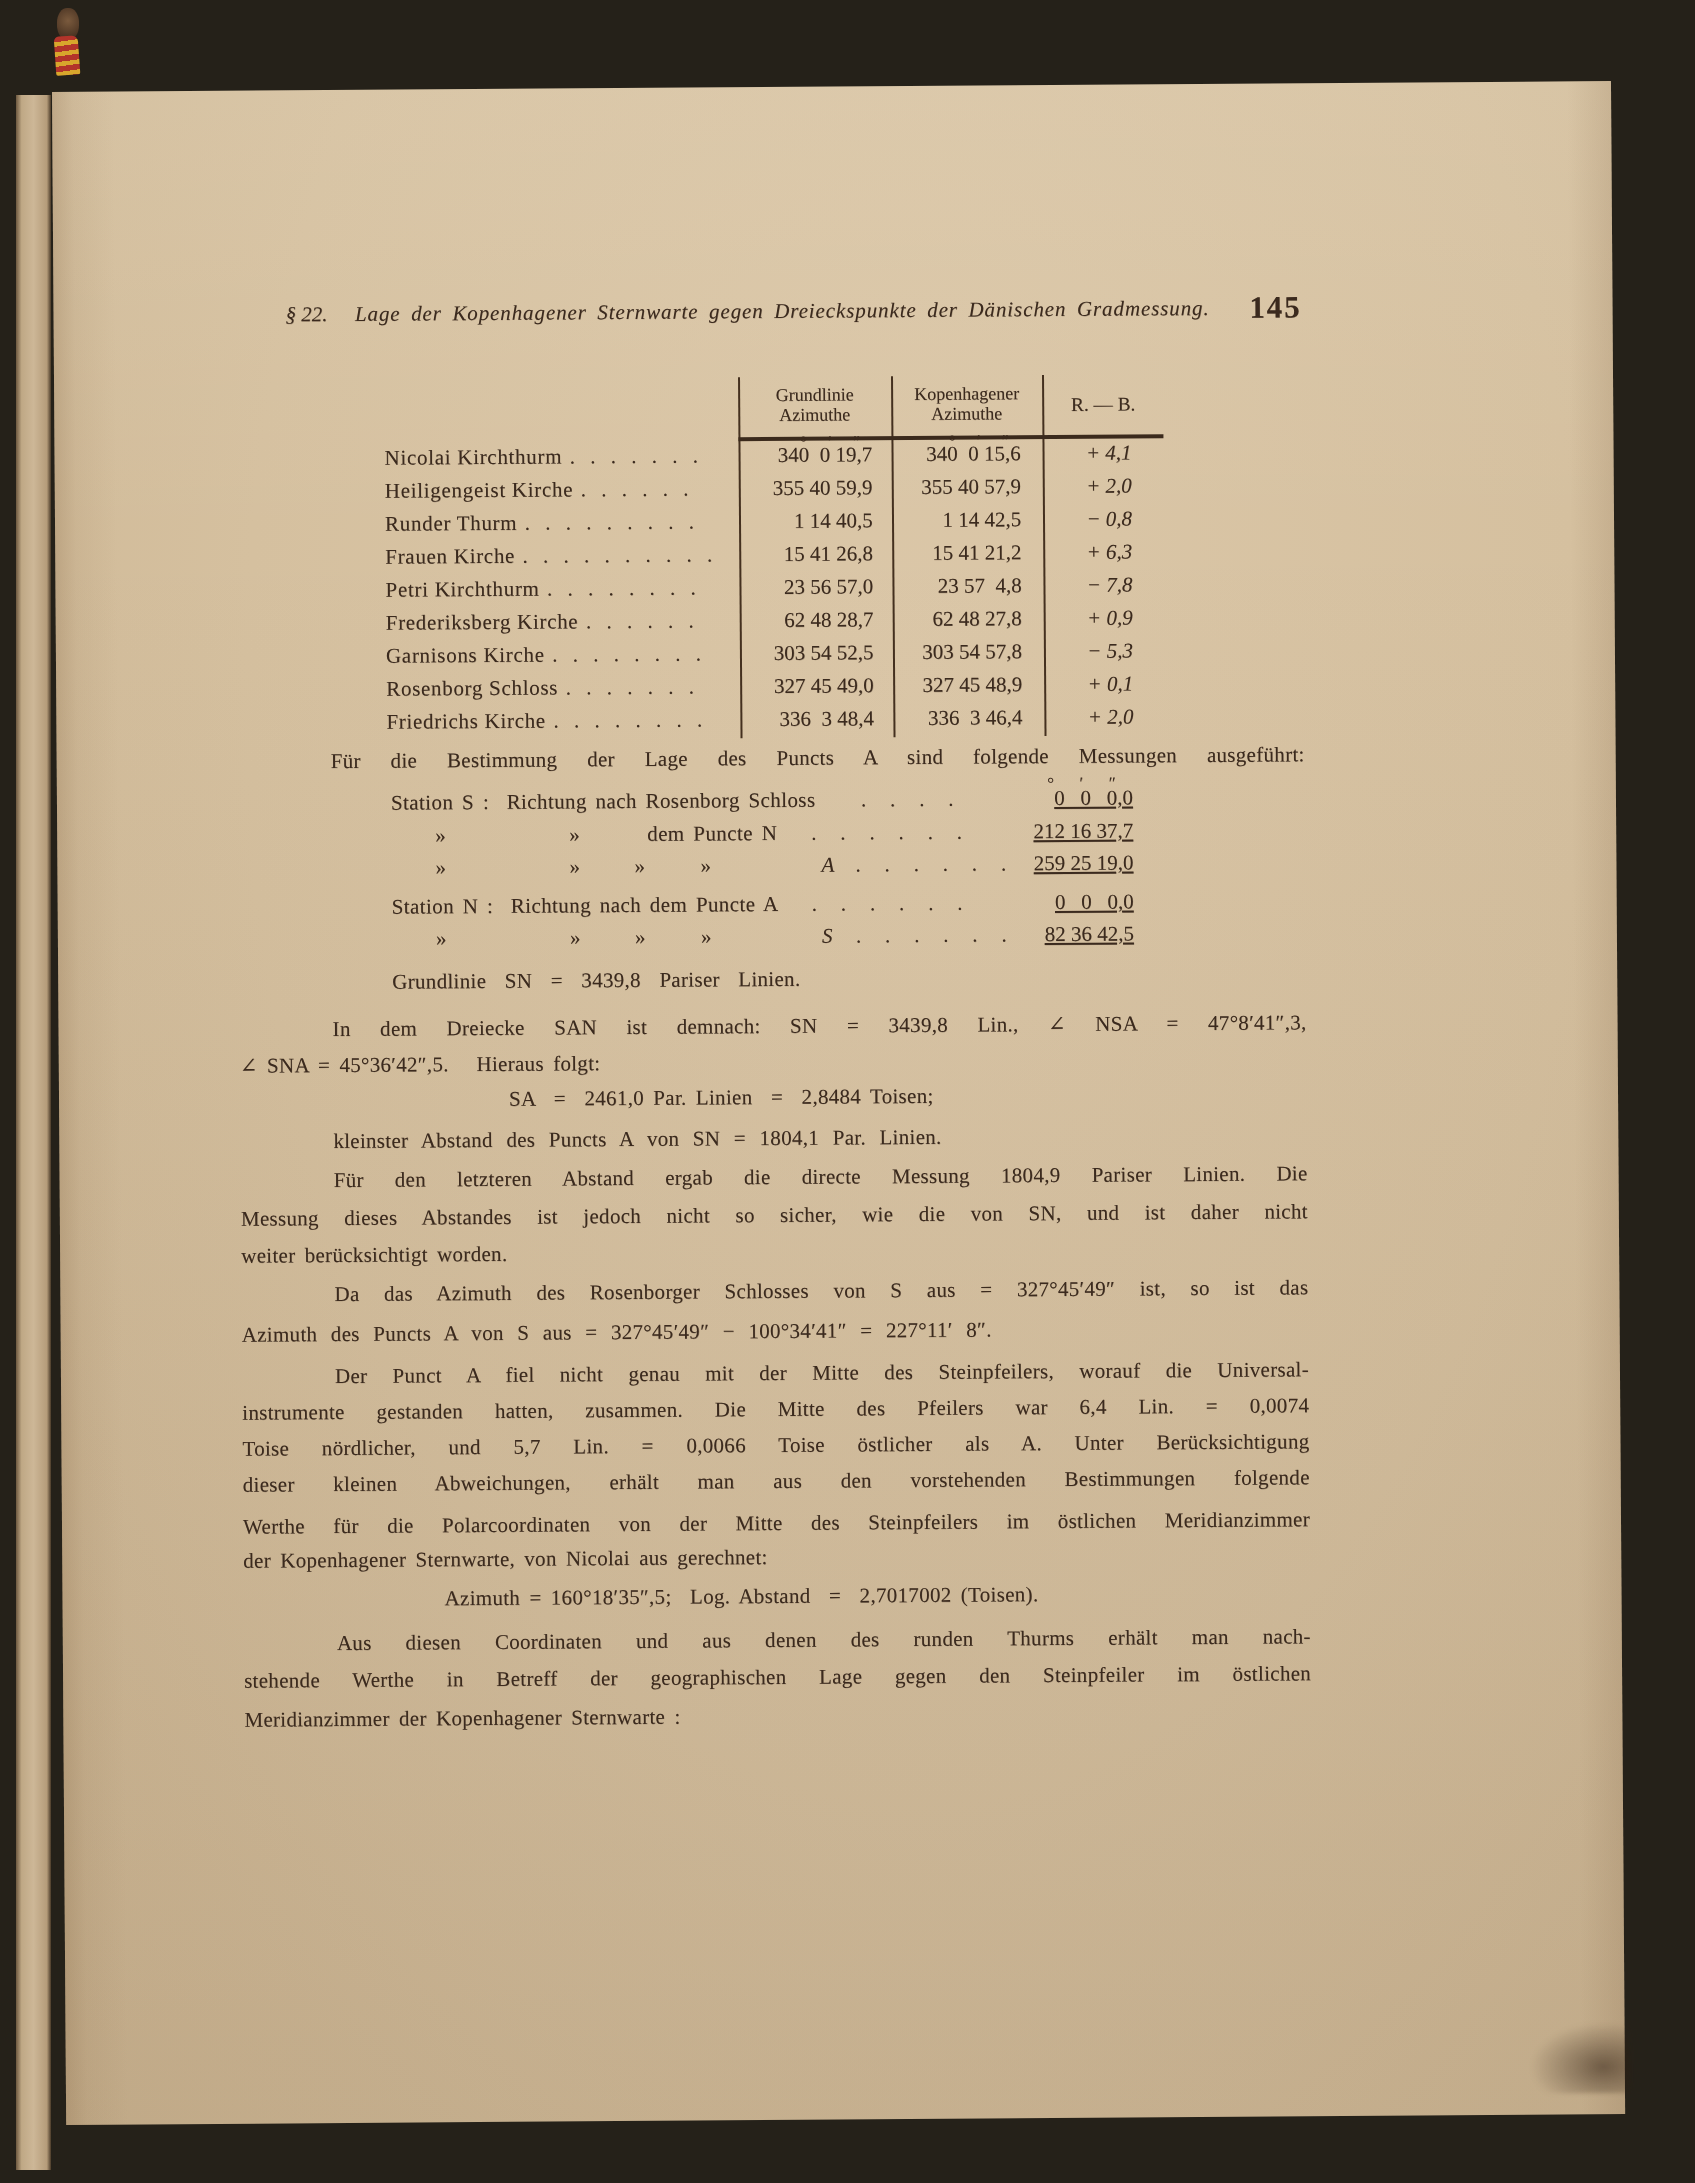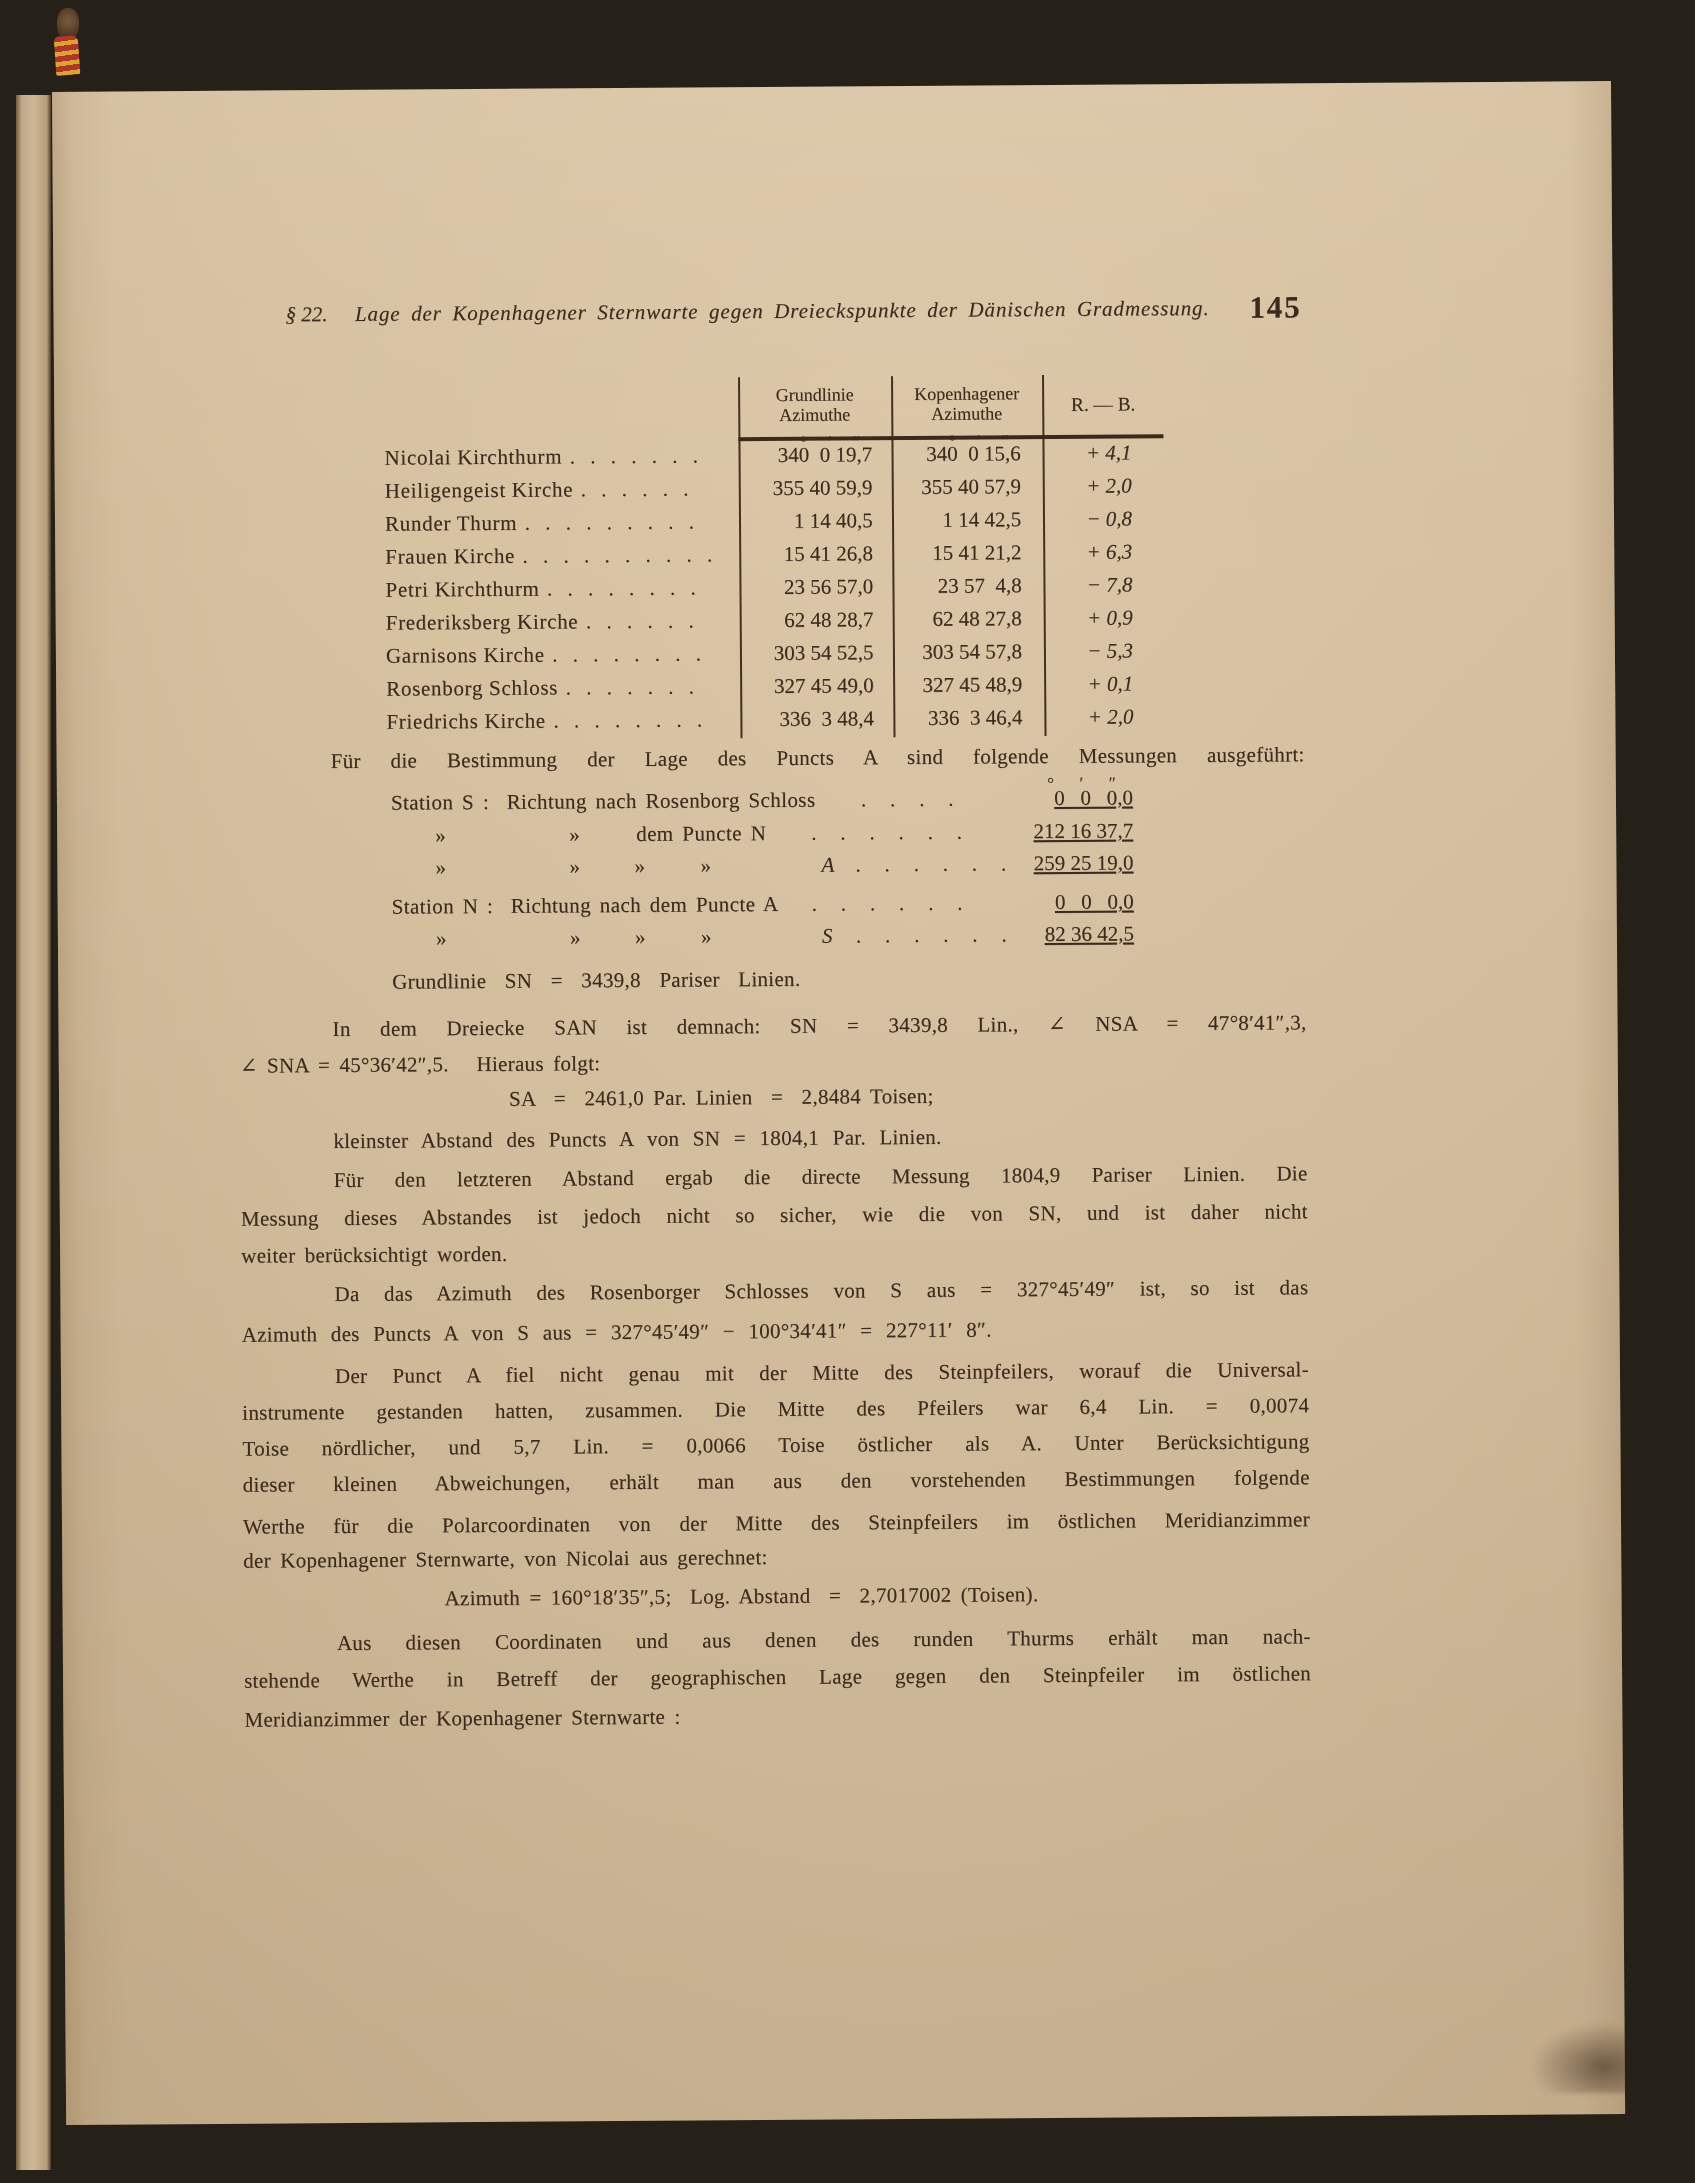--- a/index.html
+++ b/index.html
@@ -204,21 +204,21 @@
 
   <div class="sline" style="top:698px">
     <span class="sr" style="left:153px">Station S :  Richtung nach Rosenborg Schloss</span>
     <span class="sdots" style="left:623px;width:150px">. . . .</span>
     <span class="smarks">°      ′      ″    </span>
     <span class="sval">0   0   0,0</span>
   </div>
   <div class="sline" style="top:731px">
     <span class="sr" style="left:197px">»</span>
     <span class="sr" style="left:331px">»</span>
-    <span class="sr" style="left:398px">dem Puncte N</span>
+    <span class="sr" style="left:409px">dem Puncte N</span>
     <span class="sdots" style="left:573px;width:199px">. . . . . .</span>
     <span class="sval">212 16 37,7</span>
   </div>
   <div class="sline" style="top:763px">
     <span class="sr" style="left:197px">»</span>
     <span class="sr" style="left:331px">»</span>
     <span class="sr" style="left:396px">»</span>
     <span class="sr" style="left:462px">»</span>
     <span class="sr it" style="left:583px">A</span>
     <span class="sdots" style="left:617px;width:156px">. . . . . .</span>

